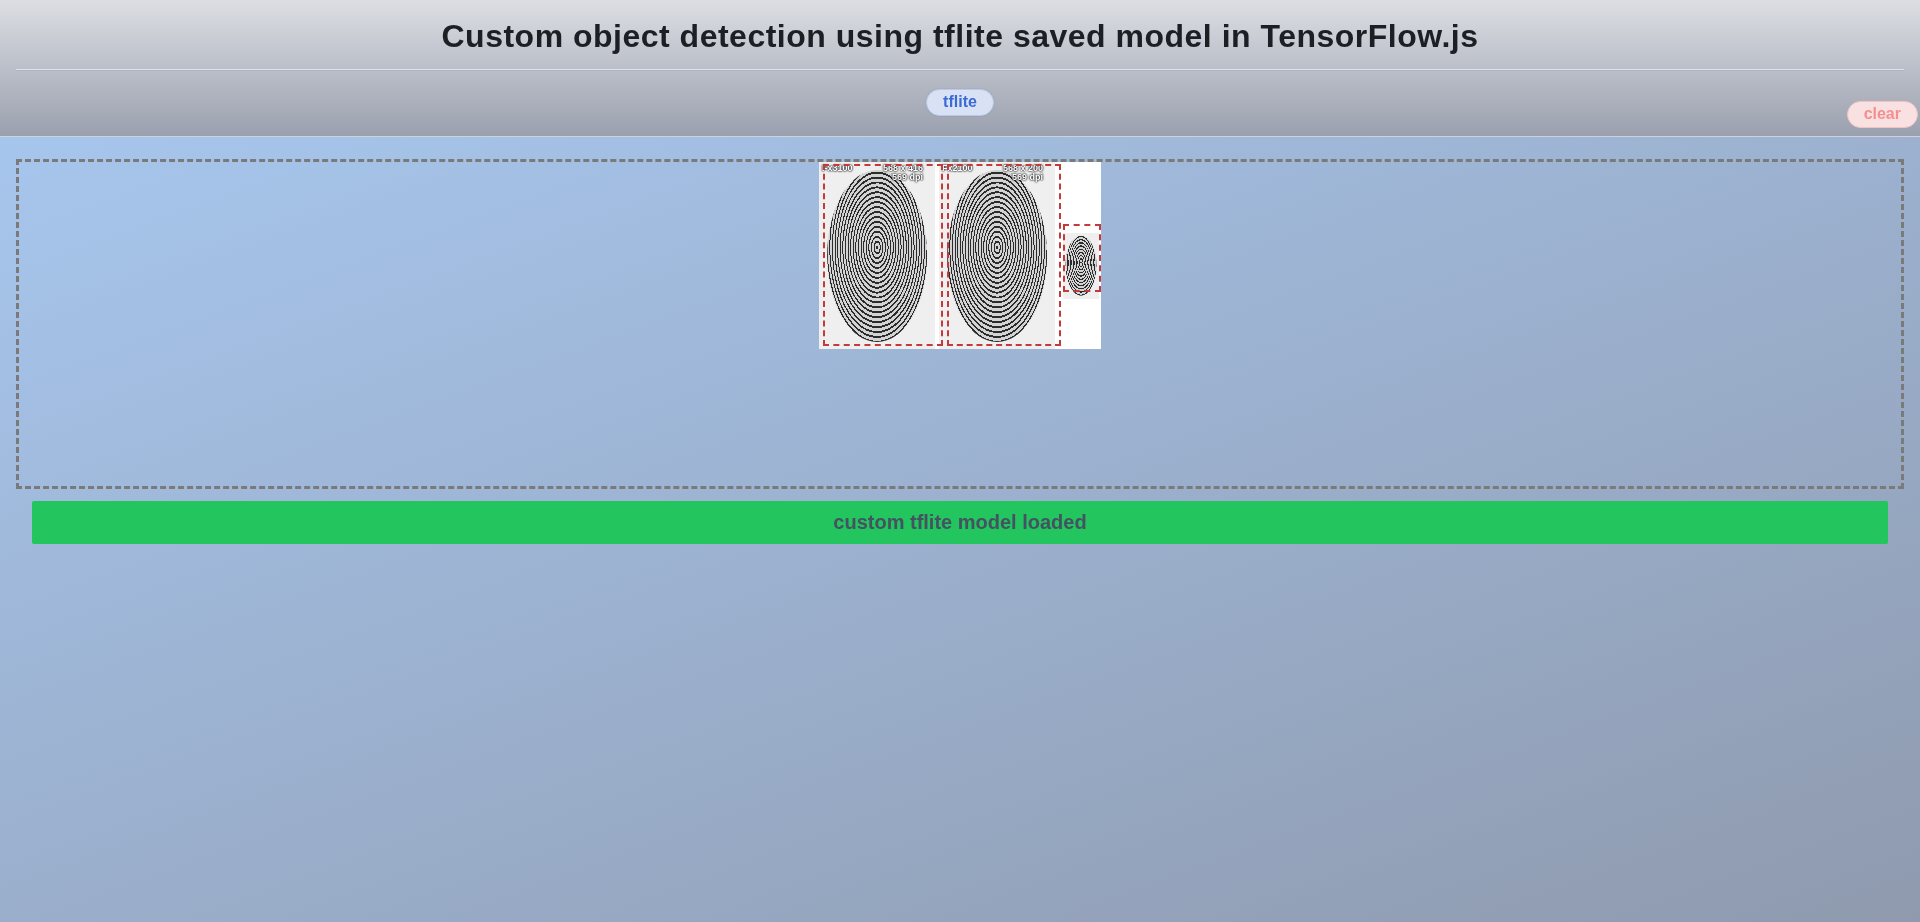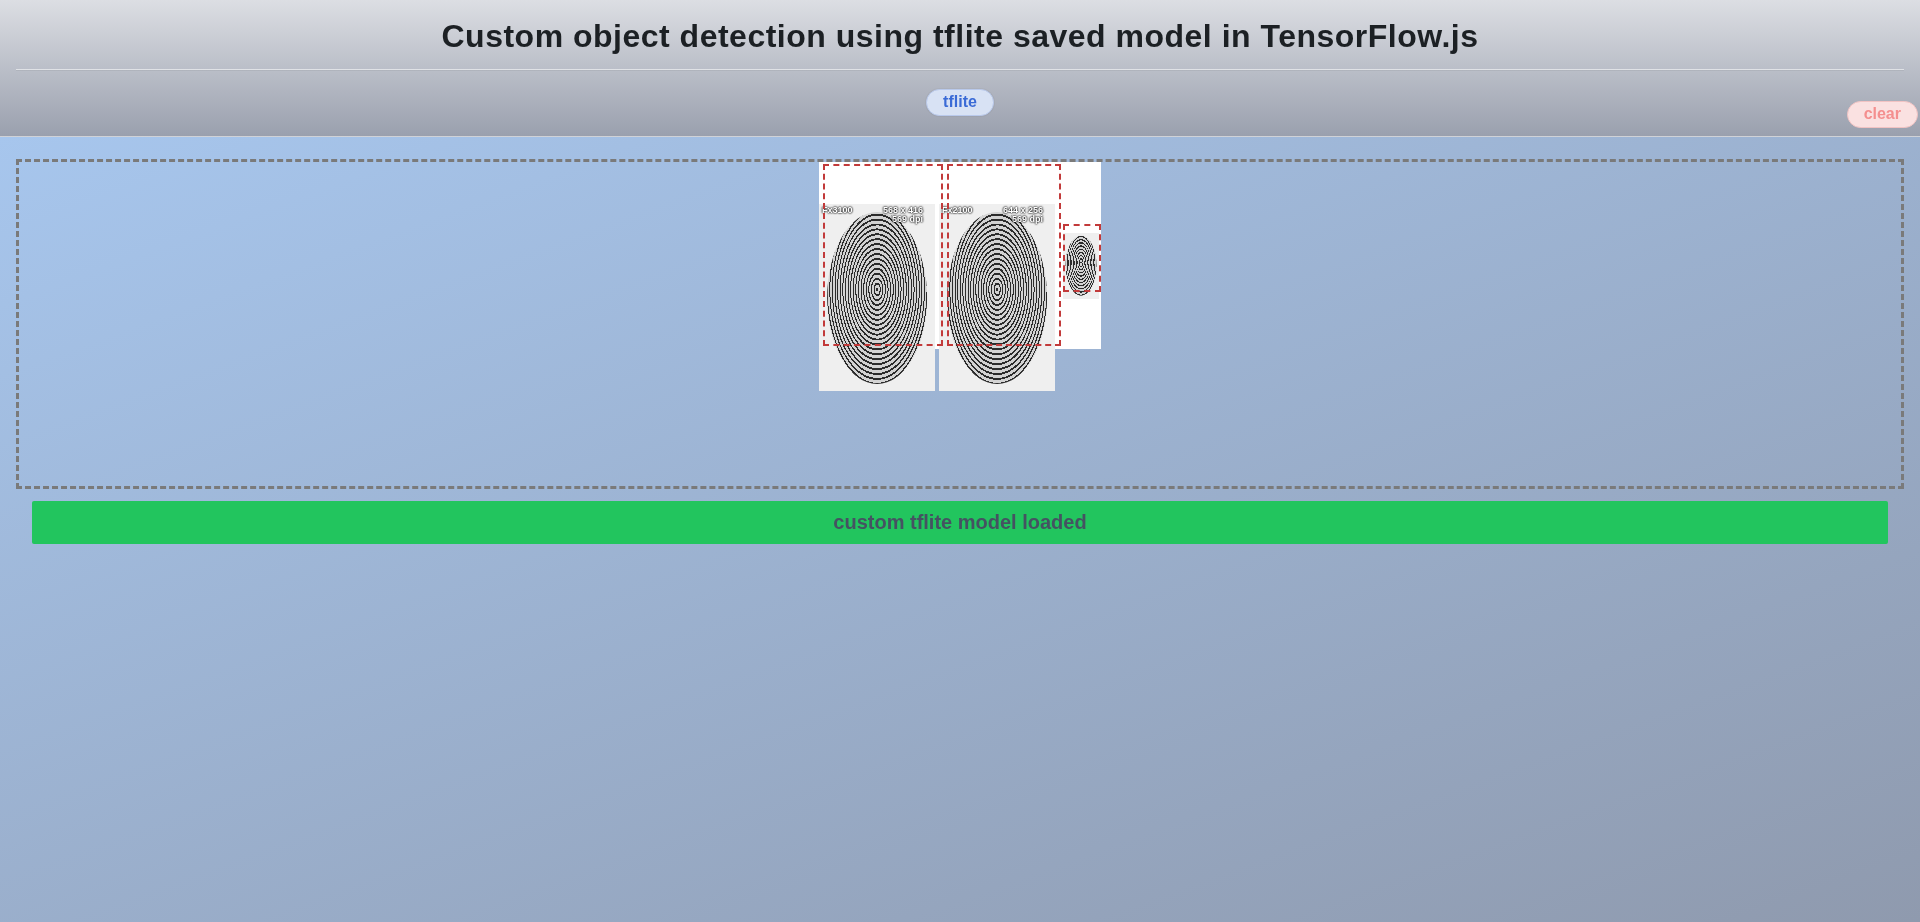--- a/index.html
+++ b/index.html
@@ -100,21 +100,21 @@
     display: flex;
     align-items: stretch;
   }
   
   .fprint {
     position: relative;
     flex: 0 0 auto;
     background: #efefef;
     overflow: hidden;
   }
-  .fprint.big  { width: 116px; height: 187px; margin-right: 4px; margin-top: 42px; }
+  .fprint.big  { width: 116px; height: 187px; margin-right: 4px; }
   .fprint.big:nth-child(2) { margin-right: 8px; }
   .fprint.small{
     width: 36px; height: 66px; align-self: center;
     margin-top: 20px; margin-right: 4px;
   }
   
   .print-oval {
     position: absolute;
     left: 50%; top: 50%;
     width: 86%; height: 92%;
@@ -189,21 +189,21 @@
       <div class="fprint big">
         <div class="print-oval"></div>
         <span class="tile-label l">Fx3100</span>
         <span class="tile-label r"><span>568 x 416</span>
 <span>569 dpi</span></span>
       </div>
 
       <div class="fprint big">
         <div class="print-oval"></div>
         <span class="tile-label l">Fx2100</span>
-        <span class="tile-label r"><span>644 x 256</span>
+        <span class="tile-label r"><span>568 x 200</span>
 <span>569 dpi</span></span>
       </div>
 
       <div class="fprint small">
         <div class="print-oval"></div>
 
       </div>
 
       <div class="bbox b1"></div>
       <div class="bbox b2"></div>

